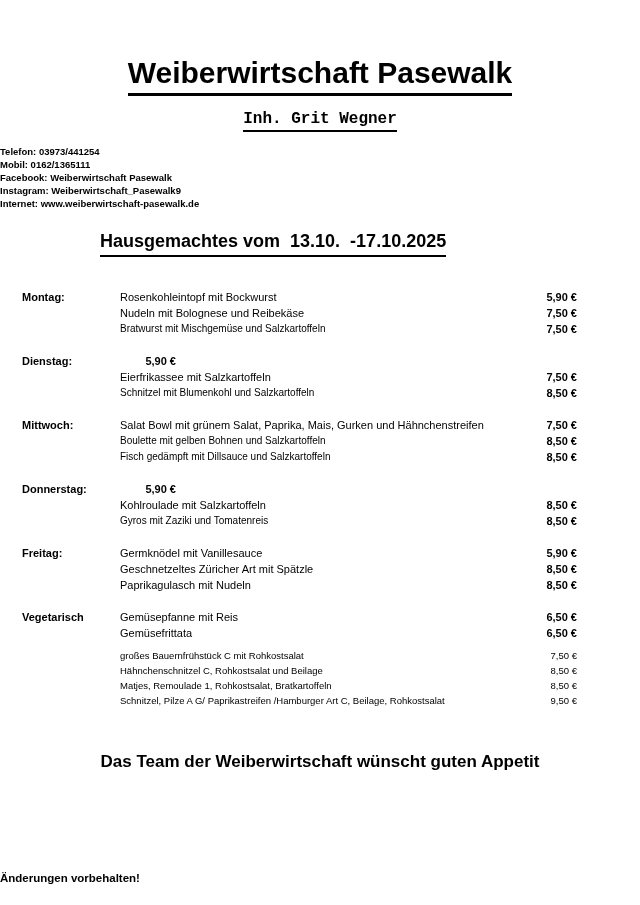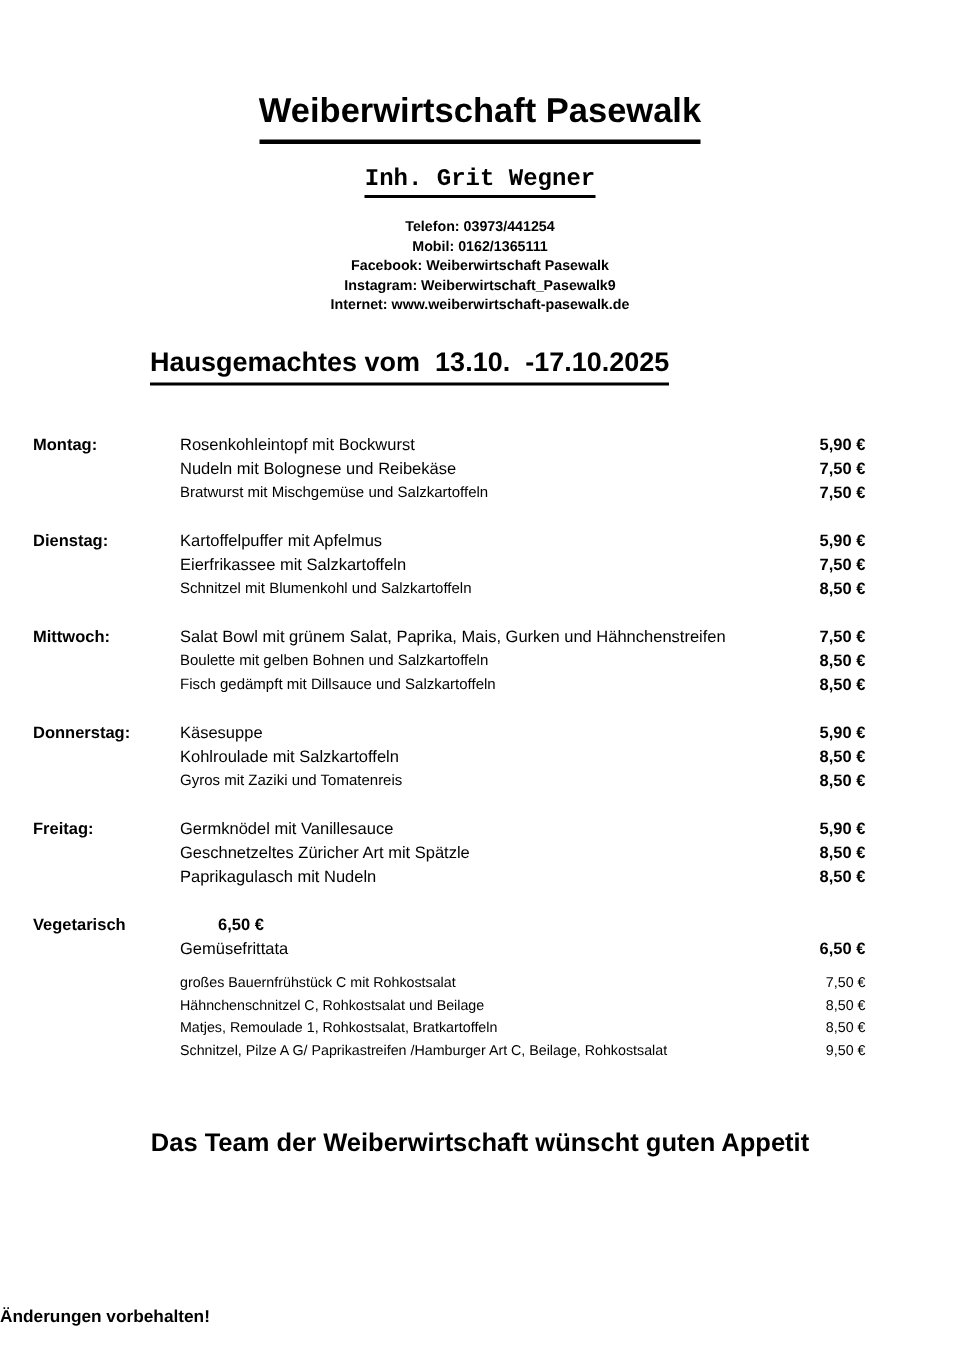--- a/index.html
+++ b/index.html
@@ -10,21 +10,21 @@
     background: #ffffff;
     color: #000000;
     font-family: "Liberation Sans", sans-serif;
     overflow: hidden;
   }
   .page { width: 640px; height: 905px; position: relative; }
 
   .title {
     margin: 55px 0 0 0;
     text-align: center;
-    font-size: 23px;
+    font-size: 30px;
     font-weight: bold;
     line-height: 36px;
   }
   .title .u {
     display: inline-block;
     border-bottom: 3px solid #000;
     padding-bottom: 2px;
   }
 
   .owner {
@@ -35,21 +35,21 @@
     line-height: 20px;
     font-family: Liberation Mono, monospace;
   }
   .owner .u {
     display: inline-block;
     border-bottom: 2px solid #000;
     padding-bottom: 1px;
   }
 
   .contact {
-    text-align: center;
+    text-align: left;
     font-size: 9.5px;
     font-weight: bold;
   }
   .contact-line { line-height: 13px; }
 
   .heading {
     margin: 19px 0 0 100px;
     font-size: 18px;
     font-weight: bold;
     line-height: 24px;
@@ -160,21 +160,20 @@
           <div class="item-row">
             <div class="item-name small">Bratwurst mit Mischgemüse und Salzkartoffeln</div>
             <div class="item-price">7,50 €</div>
           </div>
         </div>
       </div>
       <div class="day-block">
         <div class="day-label">Dienstag:</div>
         <div class="day-items">
           <div class="item-row">
-            <div class="item-name">Kartoffelpuffer mit Apfelmus</div>
             <div class="item-price">5,90 €</div>
           </div>
           <div class="item-row">
             <div class="item-name">Eierfrikassee mit Salzkartoffeln</div>
             <div class="item-price">7,50 €</div>
           </div>
           <div class="item-row">
             <div class="item-name small">Schnitzel mit Blumenkohl und Salzkartoffeln</div>
             <div class="item-price">8,50 €</div>
           </div>
@@ -194,21 +193,20 @@
           <div class="item-row">
             <div class="item-name small">Fisch gedämpft mit Dillsauce und Salzkartoffeln</div>
             <div class="item-price">8,50 €</div>
           </div>
         </div>
       </div>
       <div class="day-block">
         <div class="day-label">Donnerstag:</div>
         <div class="day-items">
           <div class="item-row">
-            <div class="item-name">Käsesuppe</div>
             <div class="item-price">5,90 €</div>
           </div>
           <div class="item-row">
             <div class="item-name">Kohlroulade mit Salzkartoffeln</div>
             <div class="item-price">8,50 €</div>
           </div>
           <div class="item-row">
             <div class="item-name small">Gyros mit Zaziki und Tomatenreis</div>
             <div class="item-price">8,50 €</div>
           </div>
@@ -228,20 +226,21 @@
           <div class="item-row">
             <div class="item-name">Paprikagulasch mit Nudeln</div>
             <div class="item-price">8,50 €</div>
           </div>
         </div>
       </div>
       <div class="day-block">
         <div class="day-label">Vegetarisch</div>
         <div class="day-items">
           <div class="item-row">
+            <div class="item-name">Gemüsepfanne mit Reis</div>
             <div class="item-price">6,50 €</div>
           </div>
           <div class="item-row">
             <div class="item-name">Gemüsefrittata</div>
             <div class="item-price">6,50 €</div>
           </div>
         </div>
       </div>
     </div>
 

